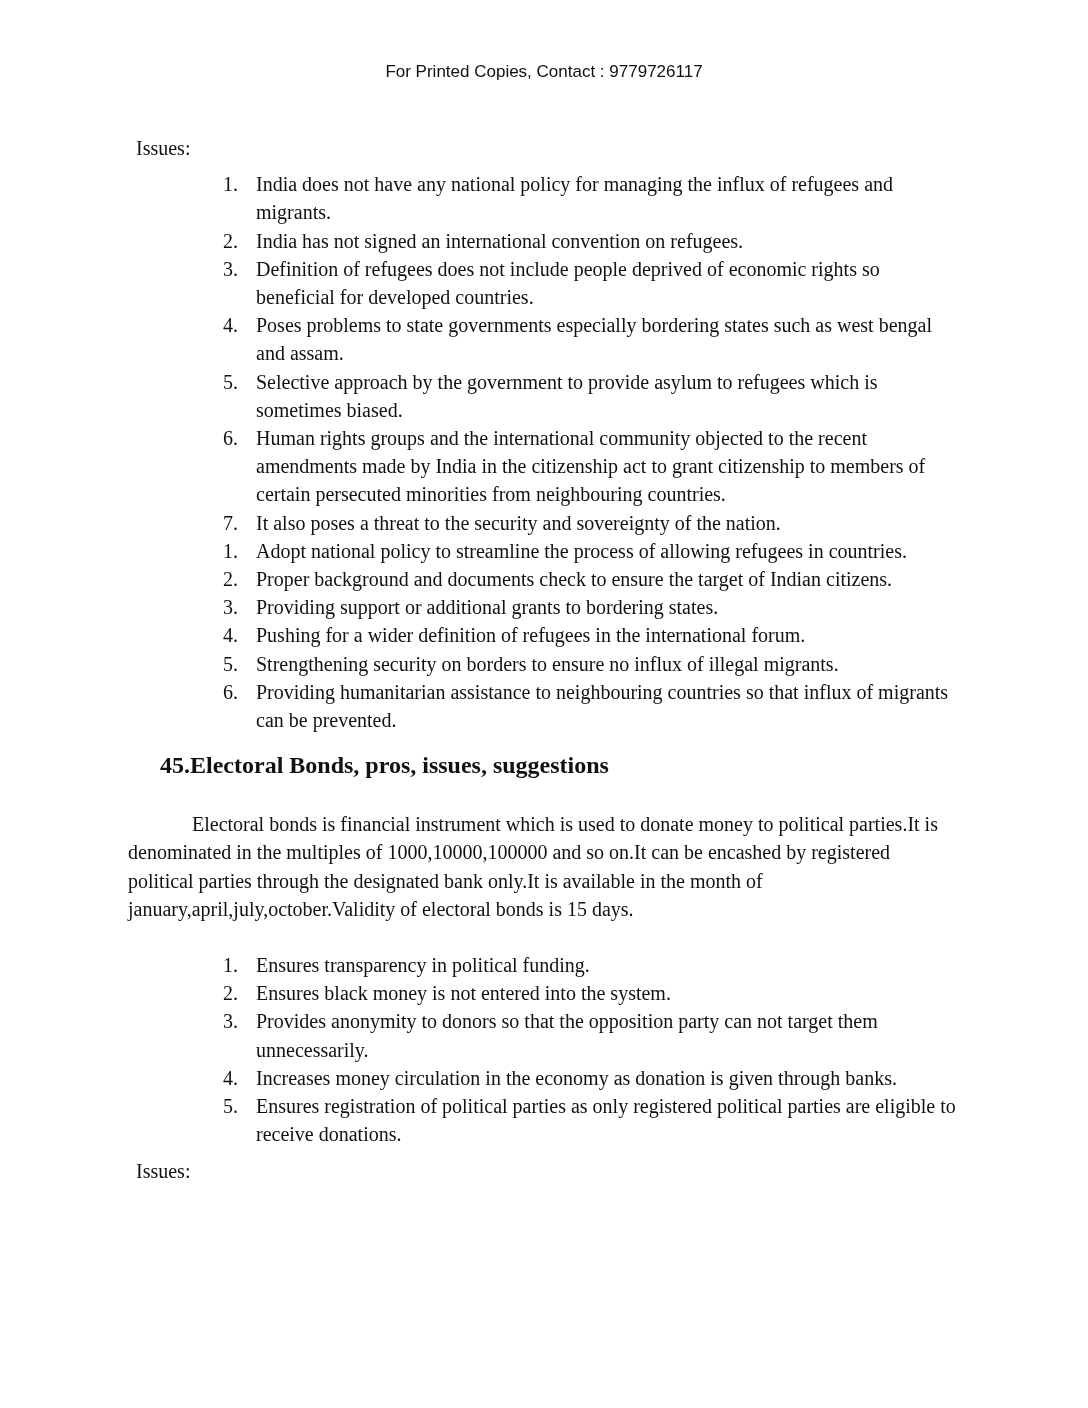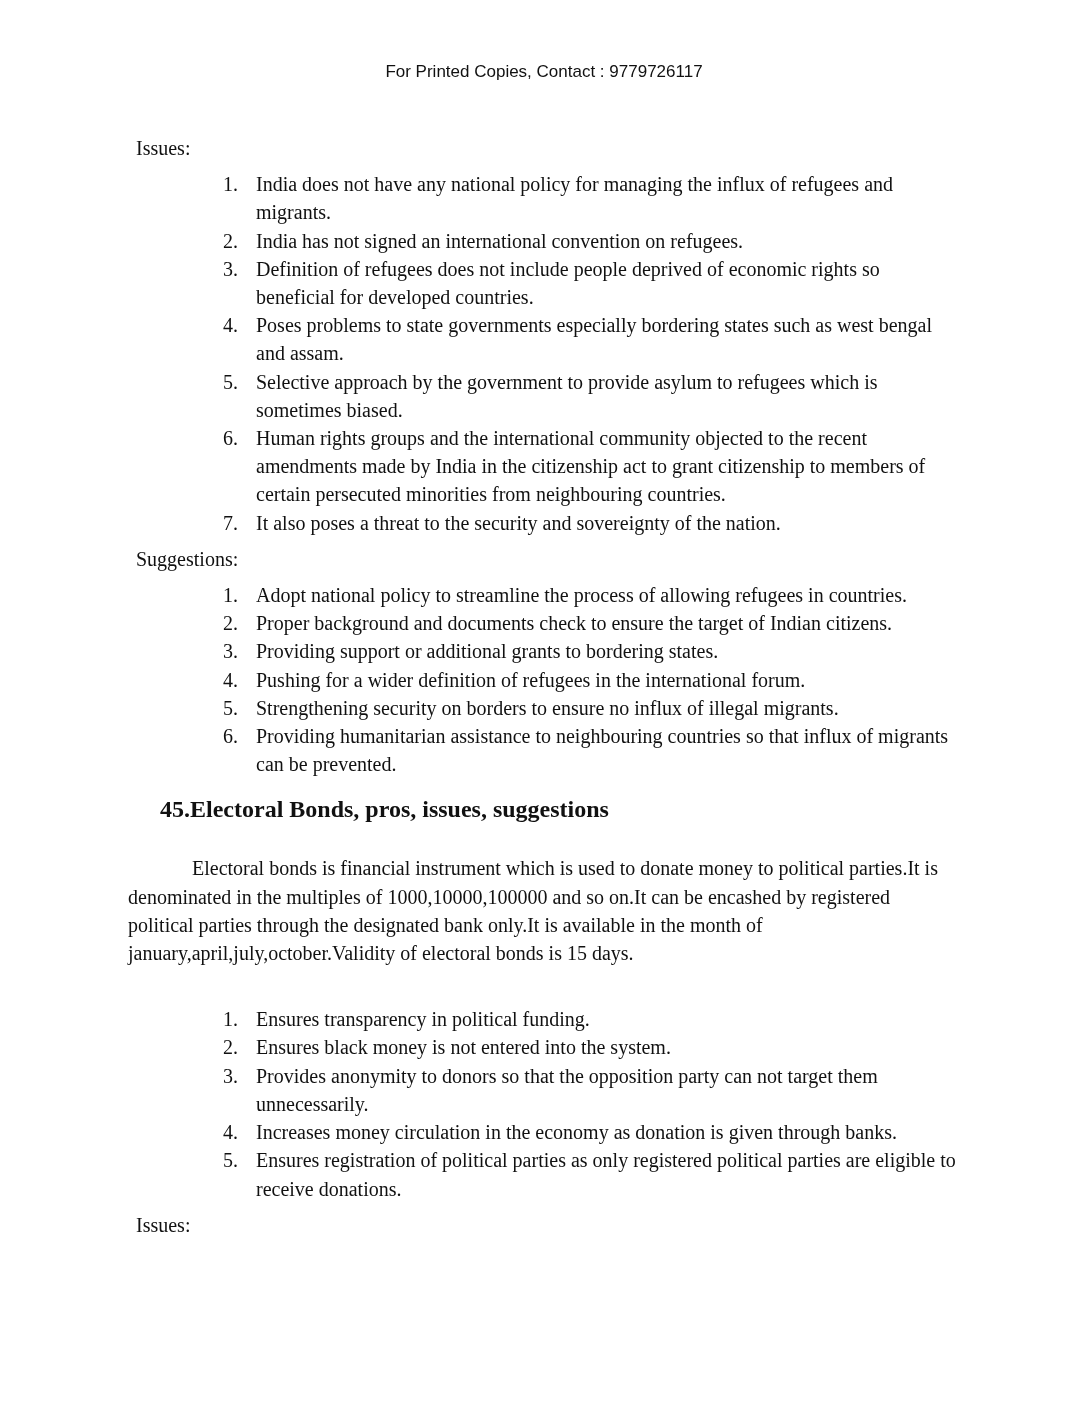--- a/index.html
+++ b/index.html
@@ -33,33 +33,32 @@
   <ol>
       <li><span class="num">1.</span><span>India does not have any national policy for managing the influx of refugees and migrants.</span></li>
       <li><span class="num">2.</span><span>India has not signed an international convention on refugees.</span></li>
       <li><span class="num">3.</span><span>Definition of refugees does not include people deprived of economic rights so beneficial for developed countries.</span></li>
       <li><span class="num">4.</span><span>Poses problems to state governments especially bordering states such as west bengal and assam.</span></li>
       <li><span class="num">5.</span><span>Selective approach by the government to provide asylum to refugees which is sometimes biased.</span></li>
       <li><span class="num">6.</span><span>Human rights groups and the international community objected to the recent amendments made by India in the citizenship act to grant citizenship to members of certain persecuted minorities from neighbouring countries.</span></li>
       <li><span class="num">7.</span><span>It also poses a threat to the security and sovereignty of the nation.</span></li>
     </ol>
 
-  <p class="label">Suggestions:</p>
   <ol>
       <li><span class="num">1.</span><span>Adopt national policy to streamline the process of allowing refugees in countries.</span></li>
       <li><span class="num">2.</span><span>Proper background and documents check to ensure the target of Indian citizens.</span></li>
       <li><span class="num">3.</span><span>Providing support or additional grants to bordering states.</span></li>
       <li><span class="num">4.</span><span>Pushing for a wider definition of refugees in the international forum.</span></li>
       <li><span class="num">5.</span><span>Strengthening security on borders to ensure no influx of illegal migrants.</span></li>
       <li><span class="num">6.</span><span>Providing humanitarian assistance to neighbouring countries so that influx of migrants can be prevented.</span></li>
     </ol>
 
   <div class="heading">45.Electoral Bonds, pros, issues, suggestions</div>
 
-  <p class="para" style="margin-bottom:10px">Electoral bonds is financial instrument which is used to donate money to political parties.It is denominated in the multiples of 1000,10000,100000 and so on.It can be encashed by registered  political parties through the designated bank only.It is available in the month of january,april,july,october.Validity of electoral bonds is 15 days.</p>
+  <p class="para" style="margin-bottom:0">Electoral bonds is financial instrument which is used to donate money to political parties.It is denominated in the multiples of 1000,10000,100000 and so on.It can be encashed by registered  political parties through the designated bank only.It is available in the month of january,april,july,october.Validity of electoral bonds is 15 days.</p>
 
   <div class="gap"></div>
   <ol>
       <li><span class="num">1.</span><span>Ensures transparency in political funding.</span></li>
       <li><span class="num">2.</span><span>Ensures black money is  not entered into the system.</span></li>
       <li><span class="num">3.</span><span>Provides anonymity to donors so that the opposition party can not target them unnecessarily.</span></li>
       <li><span class="num">4.</span><span>Increases money circulation in the economy as donation is given through banks.</span></li>
       <li><span class="num">5.</span><span>Ensures registration of political parties as only registered political parties are eligible to receive donations.</span></li>
     </ol>
 

